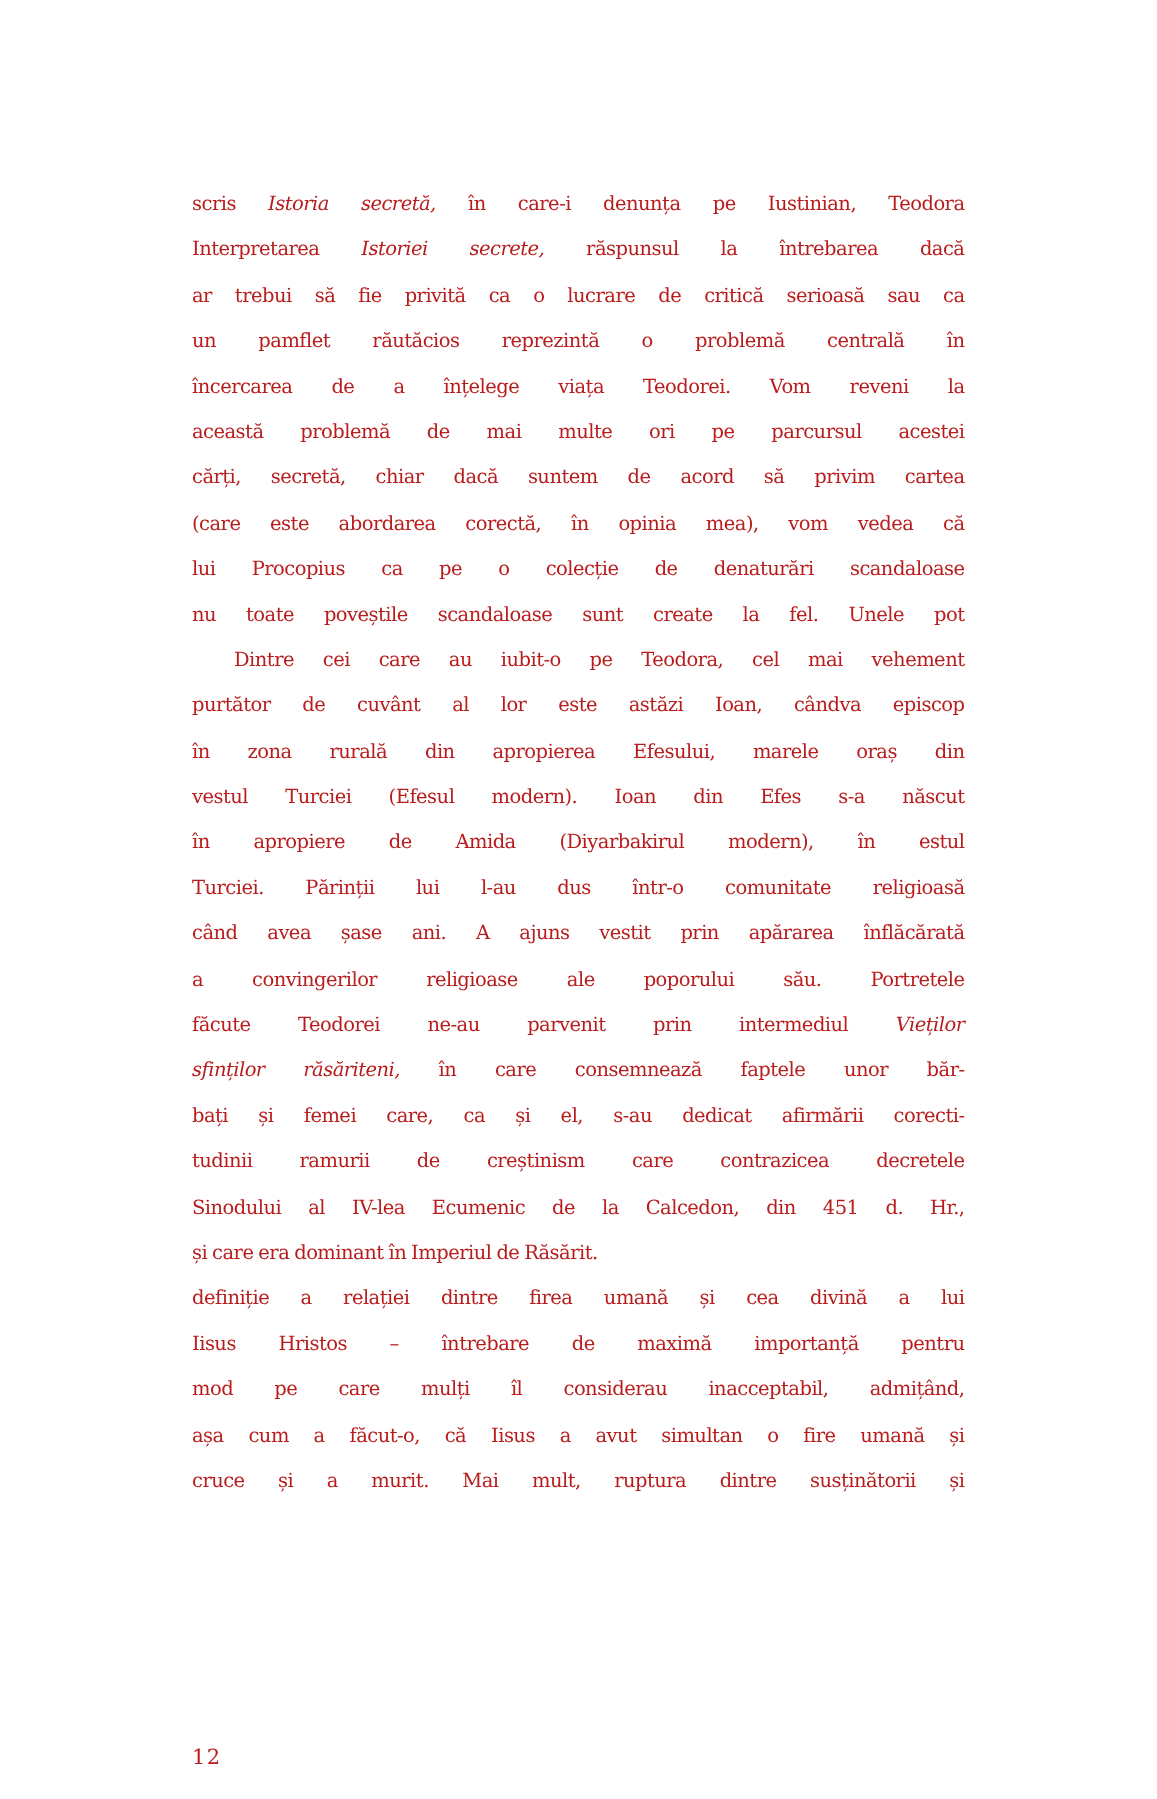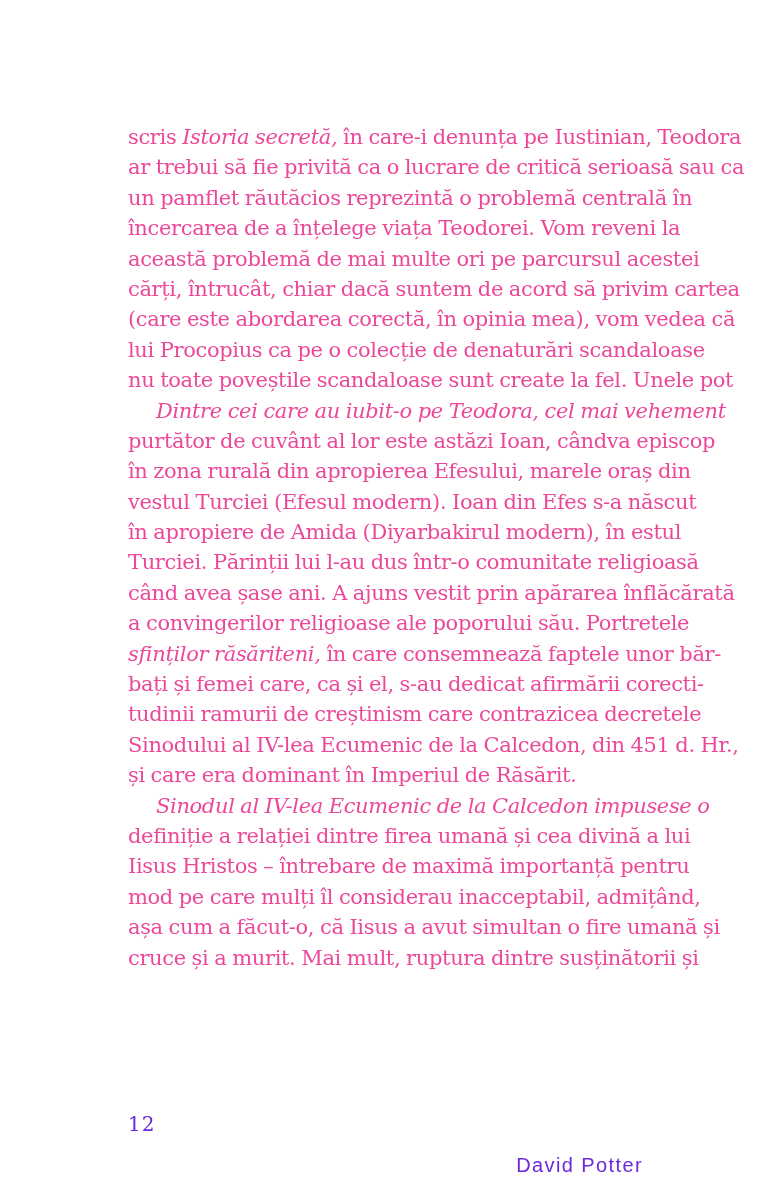--- a/index.html
+++ b/index.html
@@ -12,49 +12,48 @@
       height: 1199px;
       position: relative;
       overflow: hidden;
     }
     .page-body {
       position: absolute;
       left: 128px;
       top: 122px;
       width: 515px;
       font-family: "DejaVu Serif", "Liberation Serif", serif;
-      font-size: 21px;
+      font-size: 13px;
       line-height: 30.4px;
-      color: #ec4899;
+      color: #b91c1c;
     }
     .line {
       display: block;
       white-space: nowrap;
       text-align: justify;
       text-align-last: justify;
       height: 30.4px;
       letter-spacing: -0.35px;
       word-spacing: -0.5px;
     }
     .line.last {
       text-align-last: left;
     }
     .line.indent {
       padding-left: 28px;
-      font-style: italic;
     }
     .line i { font-style: italic; }
     .footer {
       position: absolute;
-      top: 1112px;
+      top: 1164px;
       left: 128px;
       width: 515px;
       height: 20px;
-      font-size: 20px;
-      color: #6d28d9;
+      font-size: 14px;
+      color: #b91c1c;
     }
     .page-number {
       position: absolute;
       left: 0;
       top: 0;
       font-family: "DejaVu Serif", "Liberation Serif", serif;
       letter-spacing: 1px;
     }
     .running-head {
       position: absolute;
@@ -64,46 +63,47 @@
       letter-spacing: 1.4px;
       margin-top: 42px;
     }
   </style>
 </head>
 <body>
 
 <div class="page-body" id="page-body">
     <div>
       <span class="line"><span>scris </span><i>Istoria secretă,</i><span> în care-i denunța pe Iustinian, Teodora</span></span>
+      <span class="line"><span>Interpretarea </span><i>Istoriei secrete,</i><span> răspunsul la întrebarea dacă</span></span>
       <span class="line"><span>ar trebui să fie privită ca o lucrare de critică serioasă sau ca</span></span>
       <span class="line"><span>un pamflet răutăcios reprezintă o problemă centrală în</span></span>
       <span class="line"><span>încercarea de a înțelege viața Teodorei. Vom reveni la</span></span>
       <span class="line"><span>această problemă de mai multe ori pe parcursul acestei</span></span>
-      <span class="line"><span>cărți, întrucât, chiar dacă suntem de acord să privim cartea</span></span>
+      <span class="line"><span>cărți, secretă, chiar dacă suntem de acord să privim cartea</span></span>
       <span class="line"><span>(care este abordarea corectă, în opinia mea), vom vedea că</span></span>
       <span class="line"><span>lui Procopius ca pe o colecție de denaturări scandaloase</span></span>
       <span class="line"><span>nu toate poveștile scandaloase sunt create la fel. Unele pot</span></span>
     </div>
     <div>
       <span class="line indent"><span>Dintre cei care au iubit-o pe Teodora, cel mai vehement</span></span>
       <span class="line"><span>purtător de cuvânt al lor este astăzi Ioan, cândva episcop</span></span>
       <span class="line"><span>în zona rurală din apropierea Efesului, marele oraș din</span></span>
       <span class="line"><span>vestul Turciei (Efesul modern). Ioan din Efes s-a născut</span></span>
       <span class="line"><span>în apropiere de Amida (Diyarbakirul modern), în estul</span></span>
       <span class="line"><span>Turciei. Părinții lui l-au dus într-o comunitate religioasă</span></span>
       <span class="line"><span>când avea șase ani. A ajuns vestit prin apărarea înflăcărată</span></span>
       <span class="line"><span>a convingerilor religioase ale poporului său. Portretele</span></span>
+      <span class="line"><span>făcute Teodorei ne-au parvenit prin intermediul </span><i>Vieților</i></span>
       <span class="line"><i>sfinților răsăriteni,</i><span> în care consemnează faptele unor băr-</span></span>
       <span class="line"><span>bați și femei care, ca și el, s-au dedicat afirmării corecti-</span></span>
       <span class="line"><span>tudinii ramurii de creștinism care contrazicea decretele</span></span>
       <span class="line"><span>Sinodului al IV-lea Ecumenic de la Calcedon, din 451 d. Hr.,</span></span>
       <span class="line last"><span>și care era dominant în Imperiul de Răsărit.</span></span>
     </div>
     <div>
-      <span class="line indent"><span>Sinodul al IV-lea Ecumenic de la Calcedon impusese o</span></span>
       <span class="line"><span>definiție a relației dintre firea umană și cea divină a lui</span></span>
       <span class="line"><span>Iisus Hristos – întrebare de maximă importanță pentru</span></span>
       <span class="line"><span>mod pe care mulți îl considerau inacceptabil, admițând,</span></span>
       <span class="line"><span>așa cum a făcut-o, că Iisus a avut simultan o fire umană și</span></span>
       <span class="line"><span>cruce și a murit. Mai mult, ruptura dintre susținătorii și</span></span>
     </div>
   </div>
 
 <div class="footer">
   <span class="page-number">12</span>

